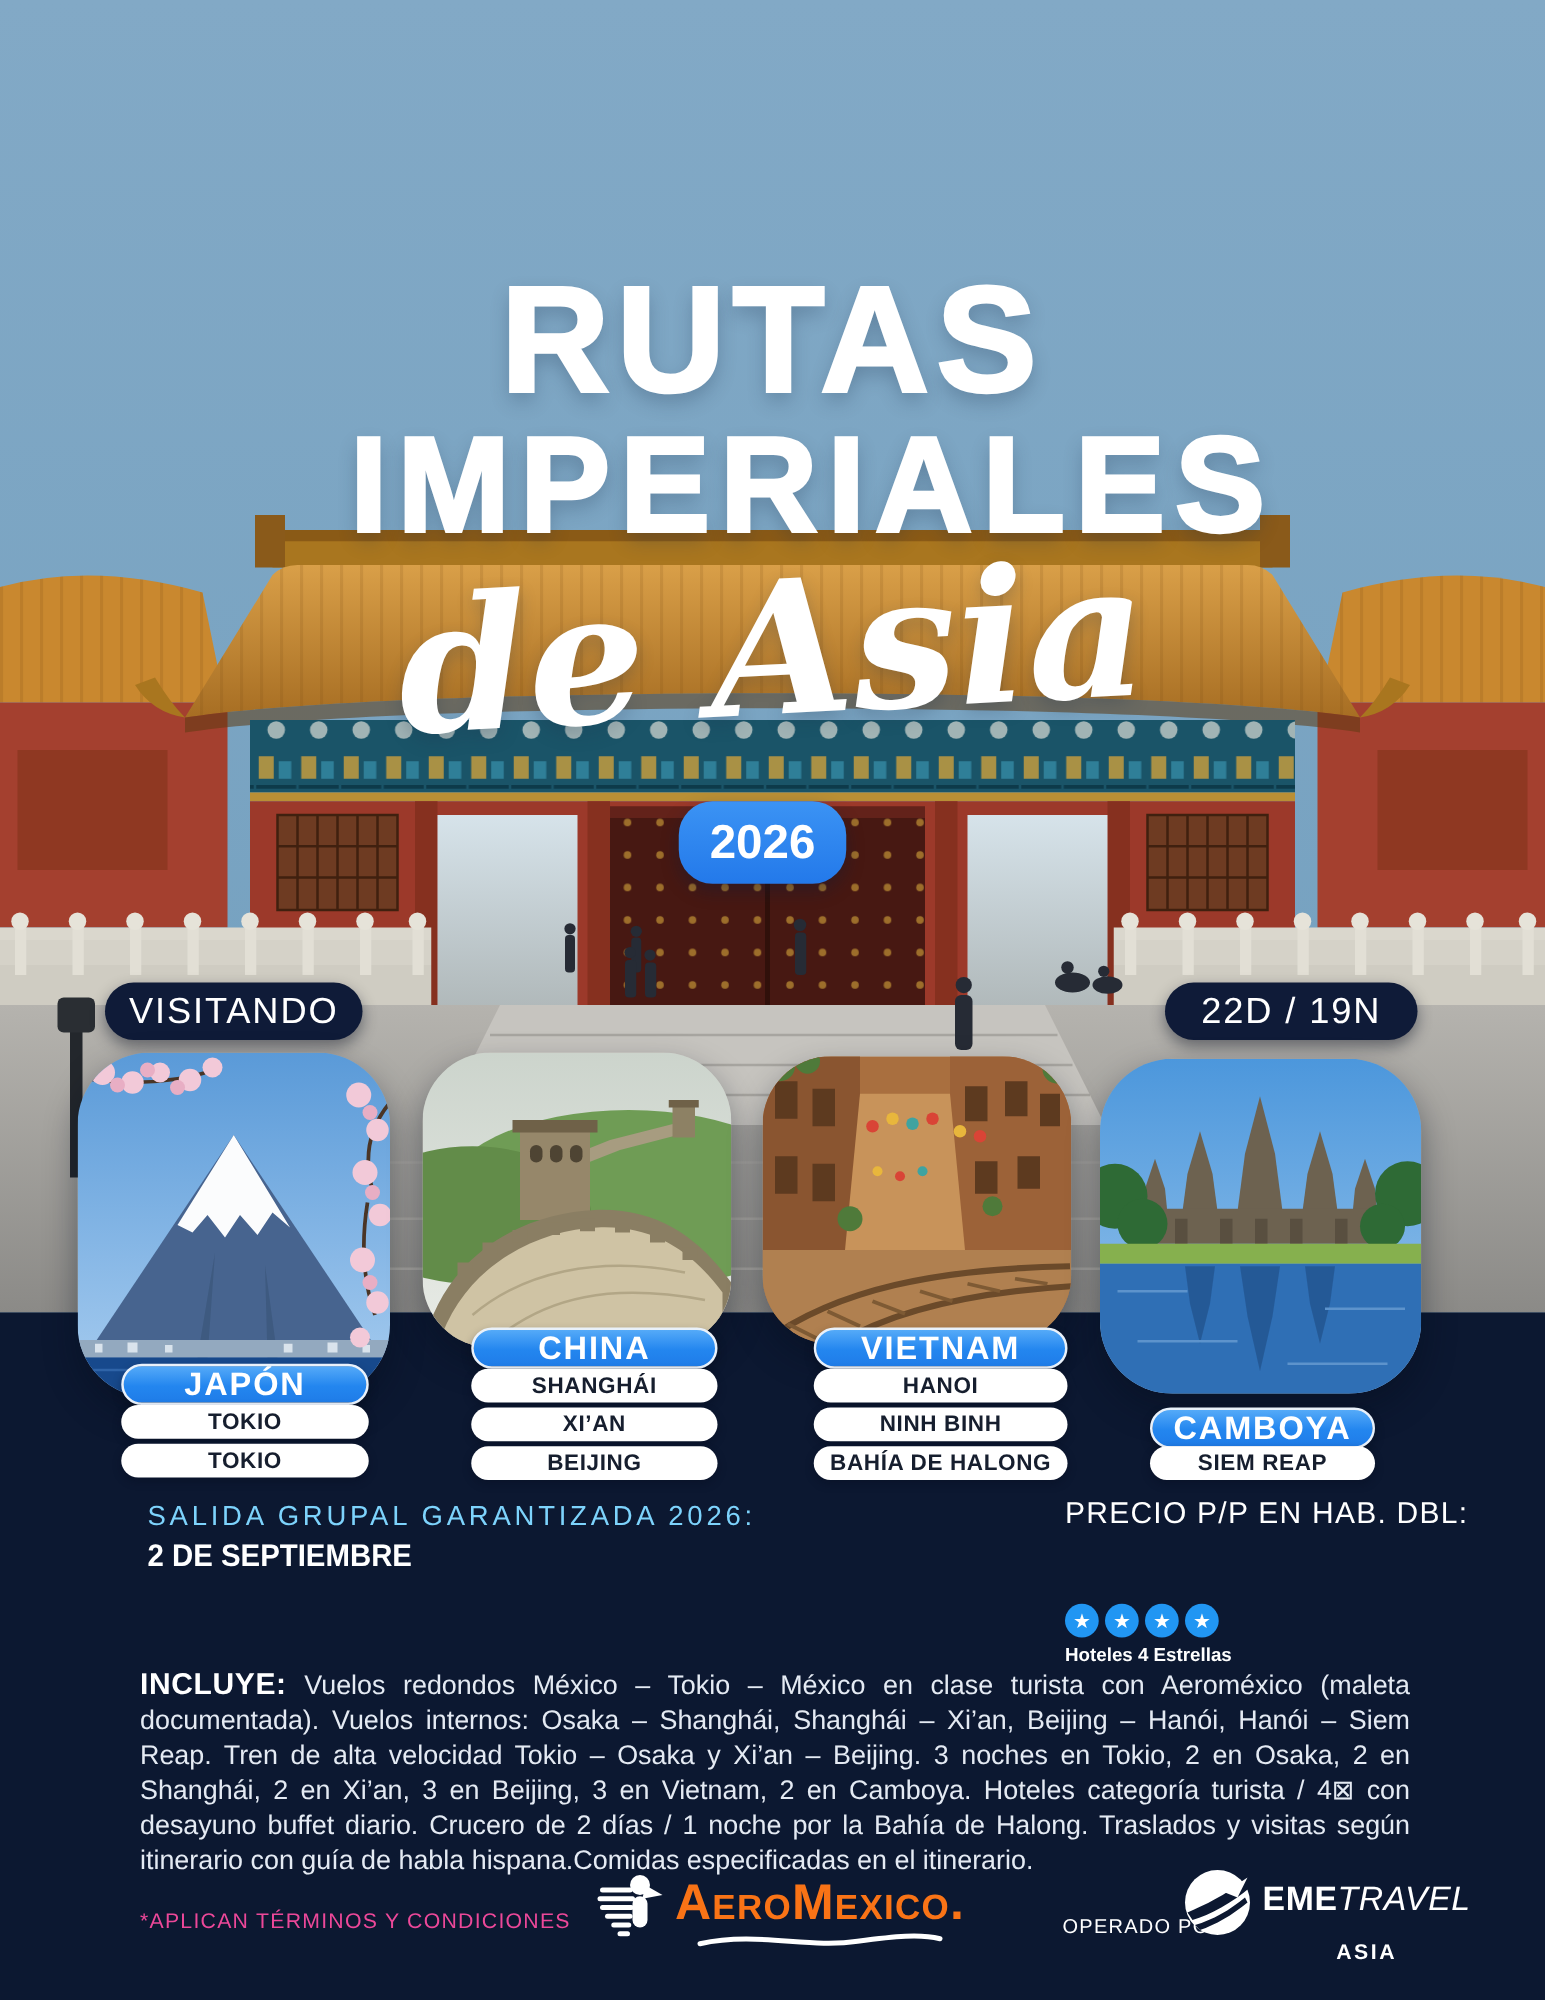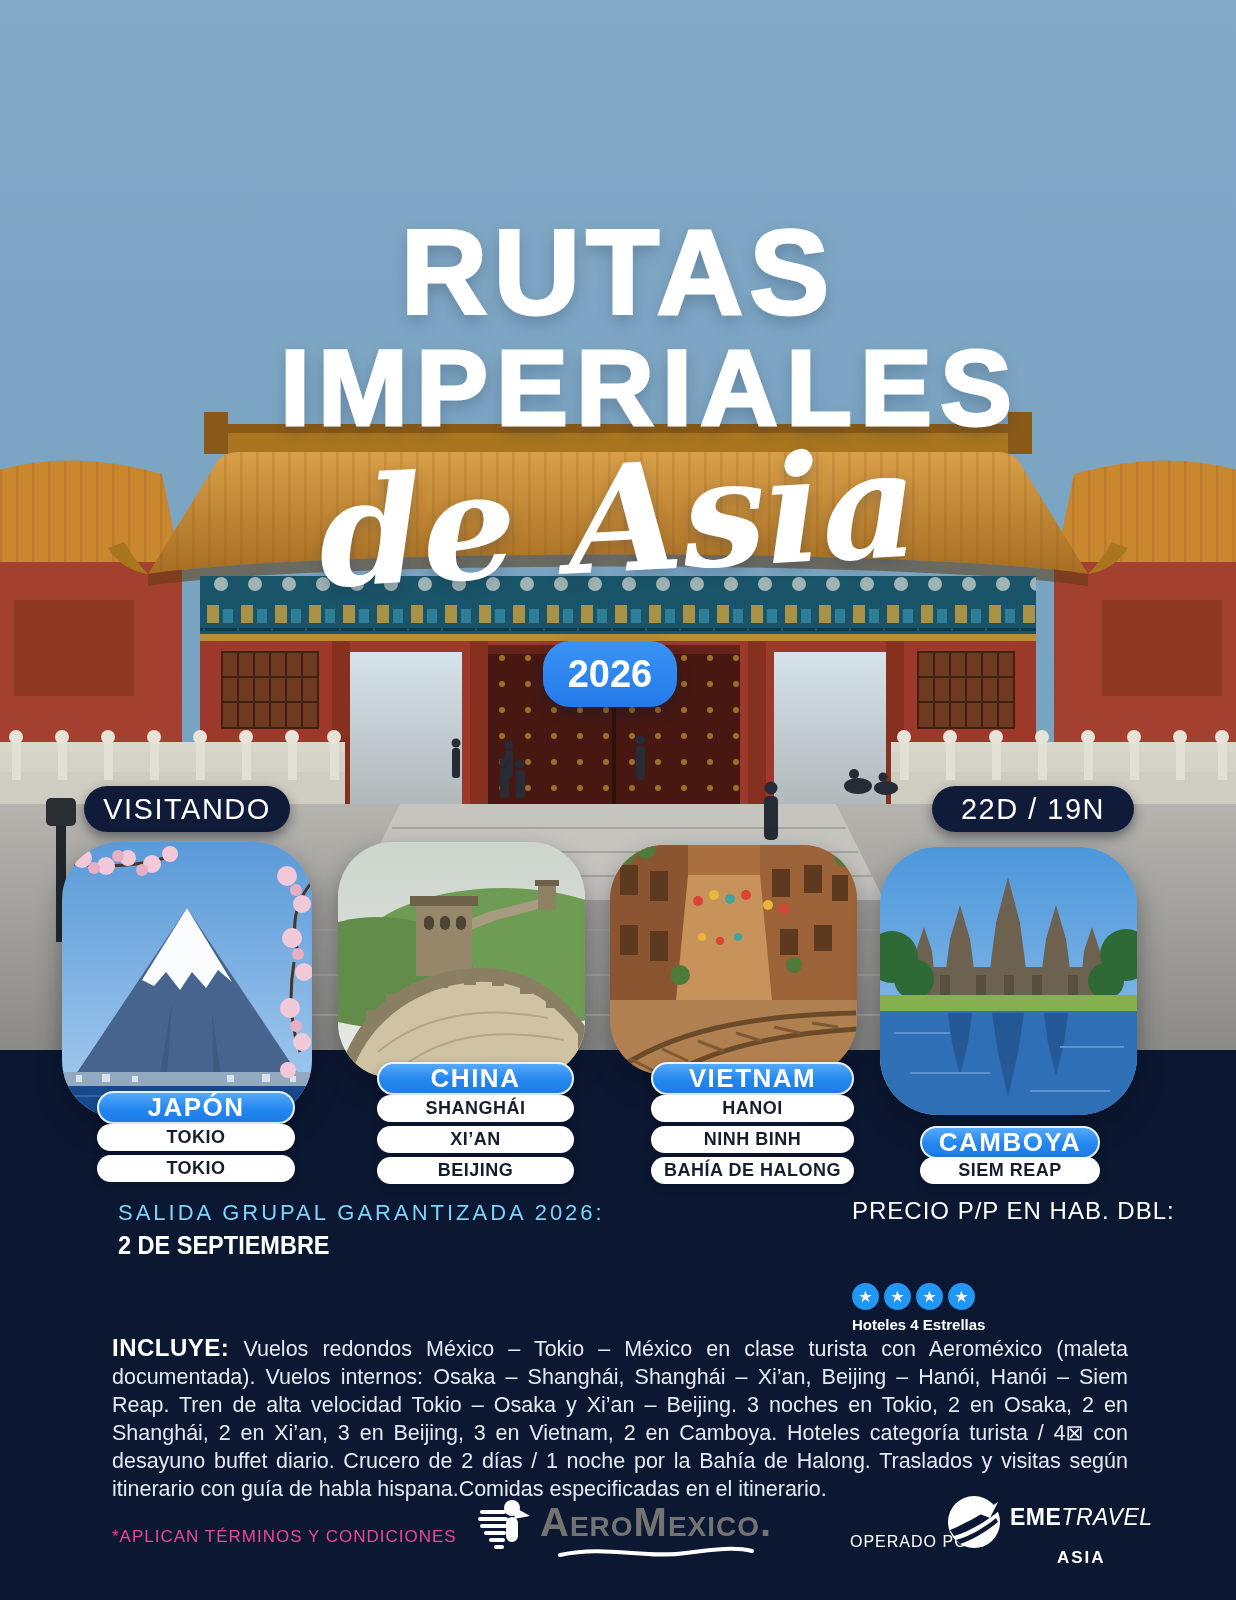--- a/index.html
+++ b/index.html
@@ -57,27 +57,27 @@
             font-size:16px;display:flex;align-items:center;justify-content:center;}
   .stars-label{position:absolute;left:852px;top:1316px;font-size:15px;font-weight:bold;color:#ffffff;}
 
   .includes{position:absolute;left:112px;top:1334px;width:1016px;font-size:21.5px;line-height:28px;
             color:#e4eaf3;text-align:justify;}
   .includes b{font-size:24px;color:#ffffff;letter-spacing:.5px;}
 
   
   .terms{position:absolute;left:112px;top:1527px;font-size:17px;color:#ec4899;letter-spacing:1px;}
   .am-logo{position:absolute;left:474px;top:1496px;display:flex;align-items:flex-start;}
-  .am-word{font-variant:small-caps;font-weight:bold;font-size:40px;color:#737373;
+  .am-word{font-variant:small-caps;font-weight:bold;font-size:40px;color:#f97316;
            letter-spacing:1px;line-height:1;margin-left:8px;margin-top:6px;}
   .am-swoosh{position:absolute;left:556px;top:1543px;}
   .operado{position:absolute;left:850px;top:1533px;font-size:16px;color:#ffffff;letter-spacing:1px;}
   .eme-logo{position:absolute;left:946px;top:1494px;display:flex;}
   .eme-text{margin-left:8px;margin-top:12px;color:#ffffff;line-height:1;}
-  .eme-name{font-size:23px;letter-spacing:.5px;}
+  .eme-name{font-size:27px;letter-spacing:.5px;}
   .eme-name .b{font-weight:bold;}
   .eme-name .l{font-style:italic;}
   .eme-sub{font-size:17px;font-weight:bold;letter-spacing:2px;text-align:center;margin-top:20px;}
 </style>
 </head>
 <body>
 
 <div class="poster">
 
   <div class="bg-photo">

